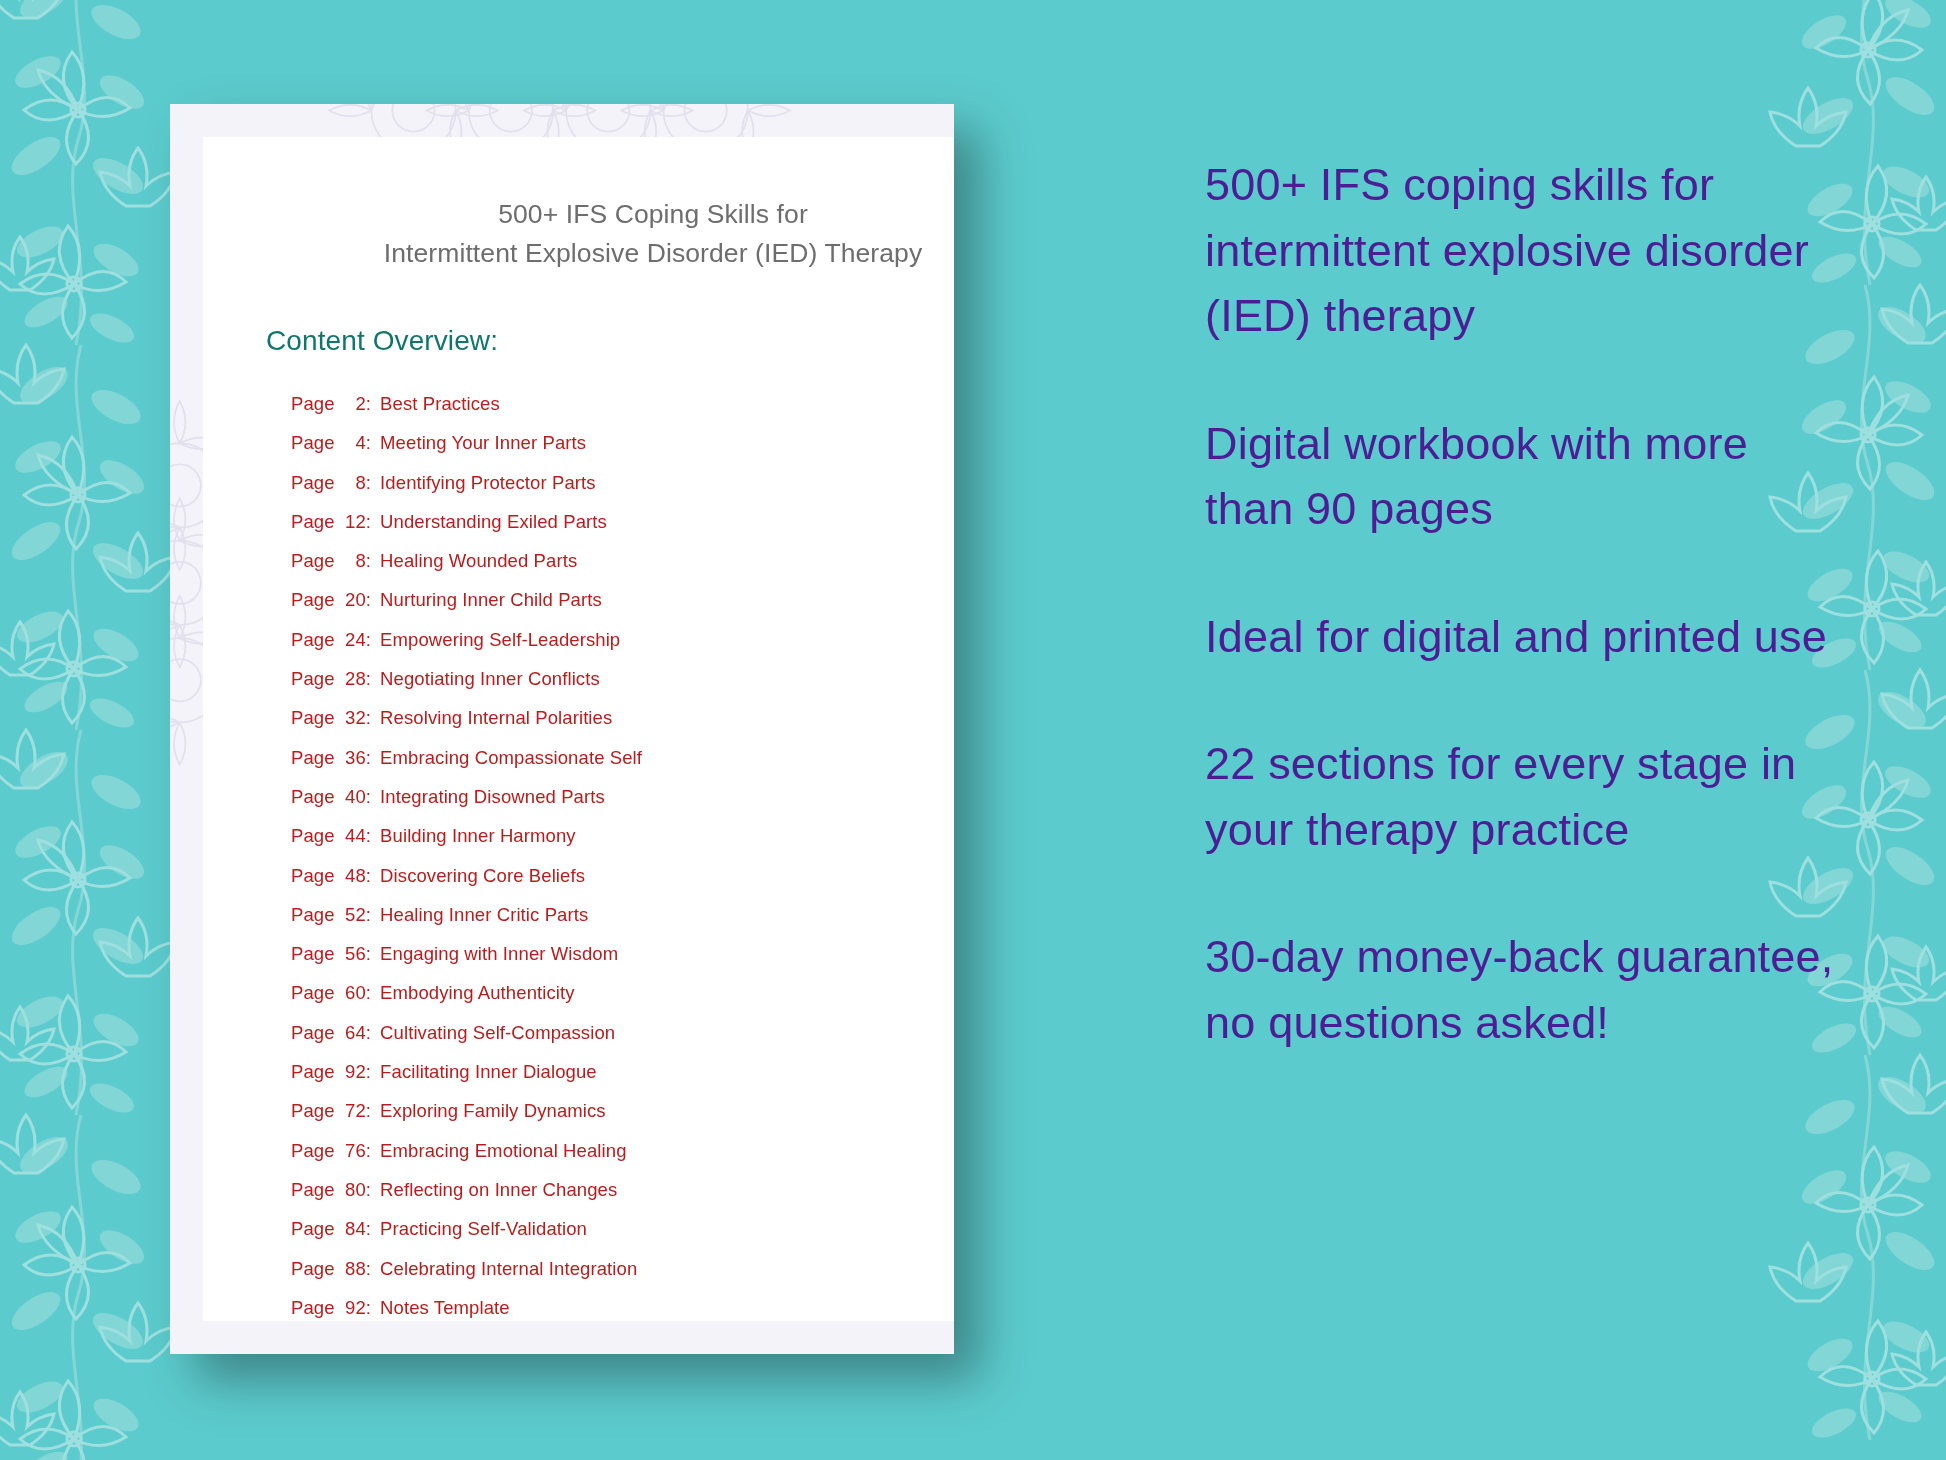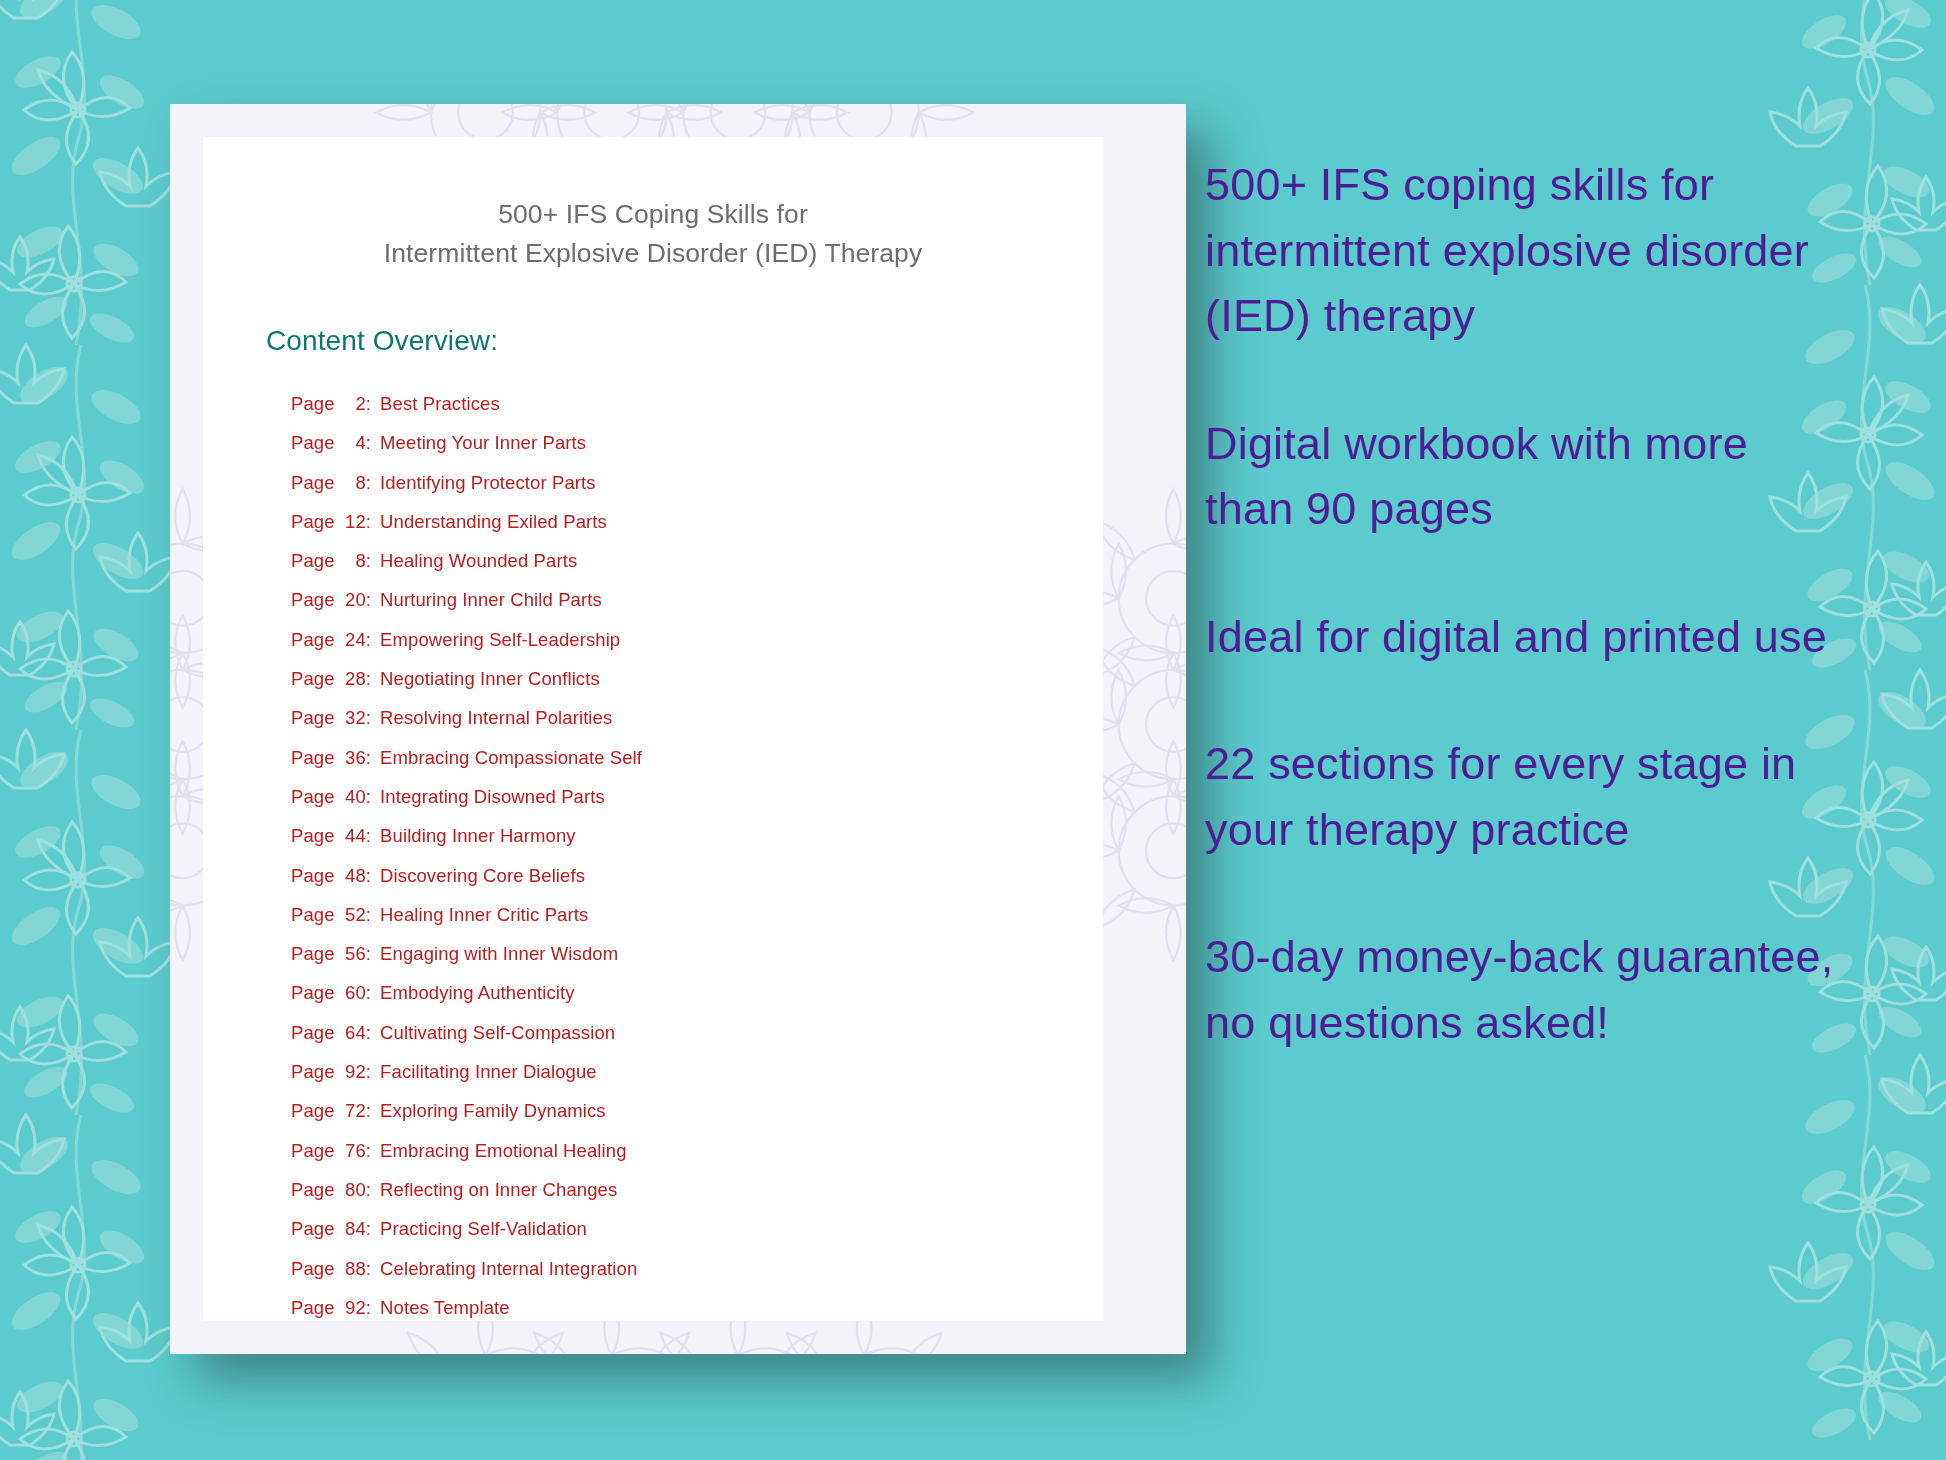--- a/index.html
+++ b/index.html
@@ -29,21 +29,21 @@
     opacity: 0.55;
   }
   #vine-left  { left: -34px; }
   #vine-right { right: -34px; transform: scaleX(-1); }
 
   
   #product-card {
     position: absolute;
     left: 170px;
     top: 104px;
-    width: 1016px;
+    width: 784px;
     height: 1250px;
     background: #f5f3fa;
     box-shadow: 26px 26px 46px rgba(0,0,0,0.34);
     overflow: hidden;
   }
   #card-watermark {
     position: absolute;
     inset: 0;
     opacity: 0.5;
   }

